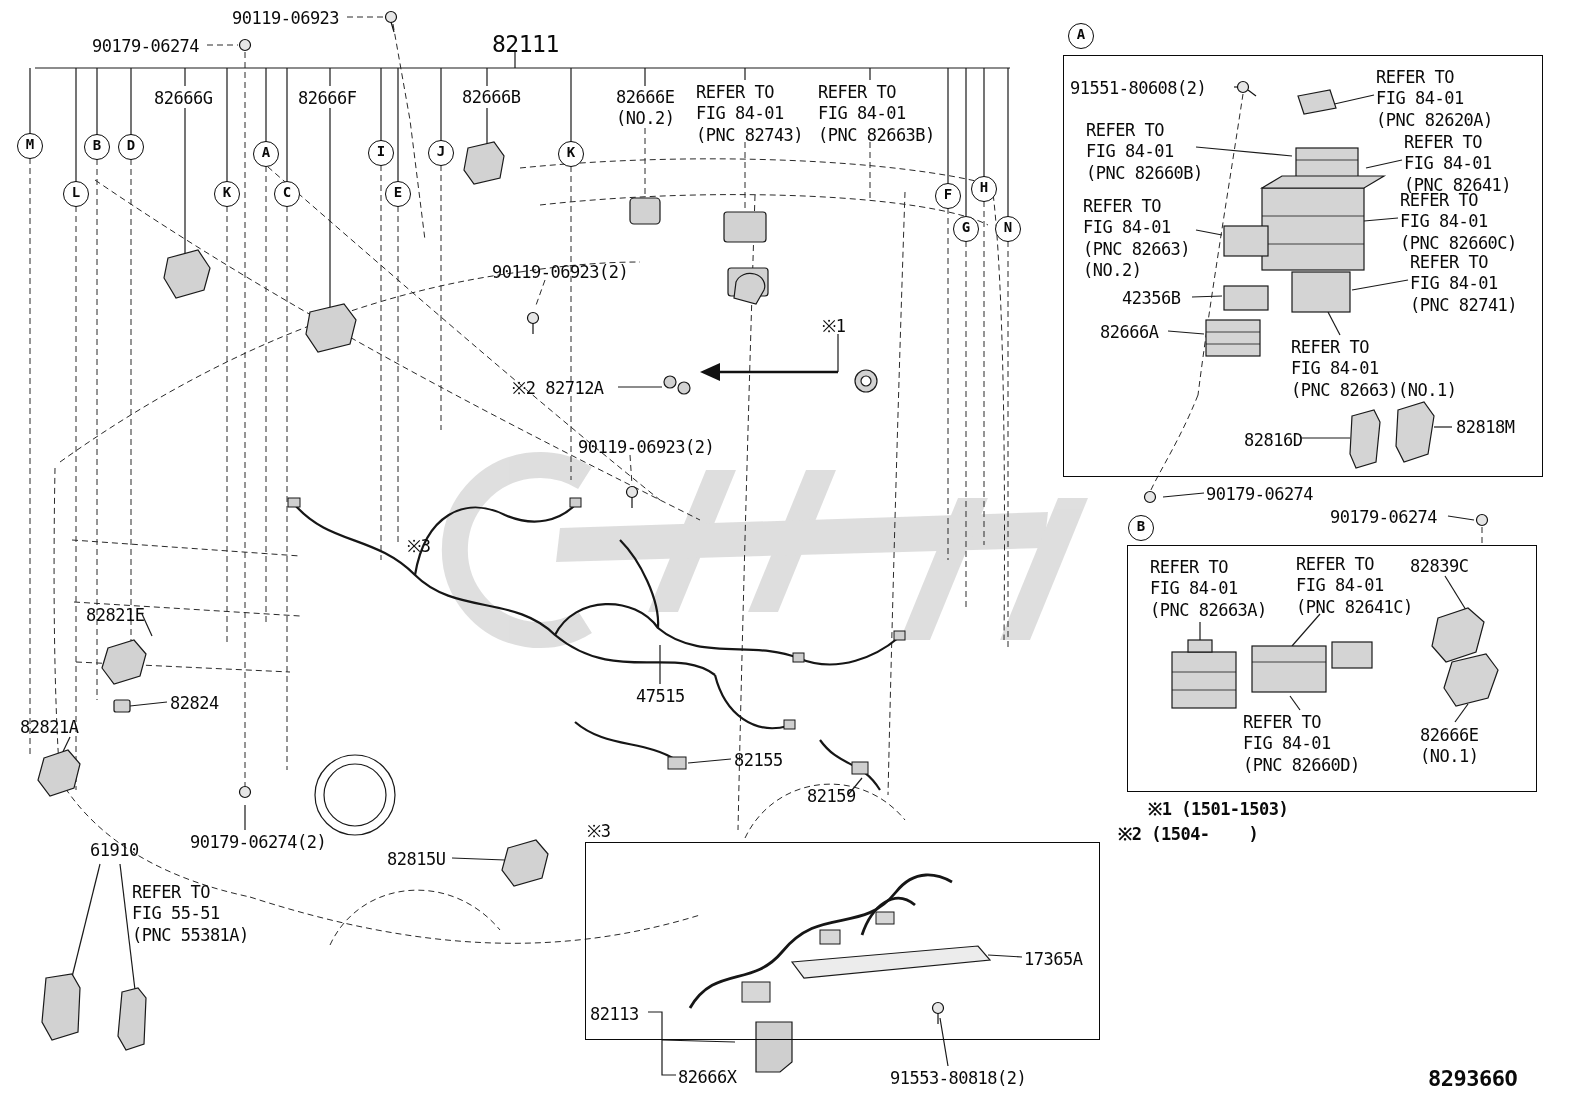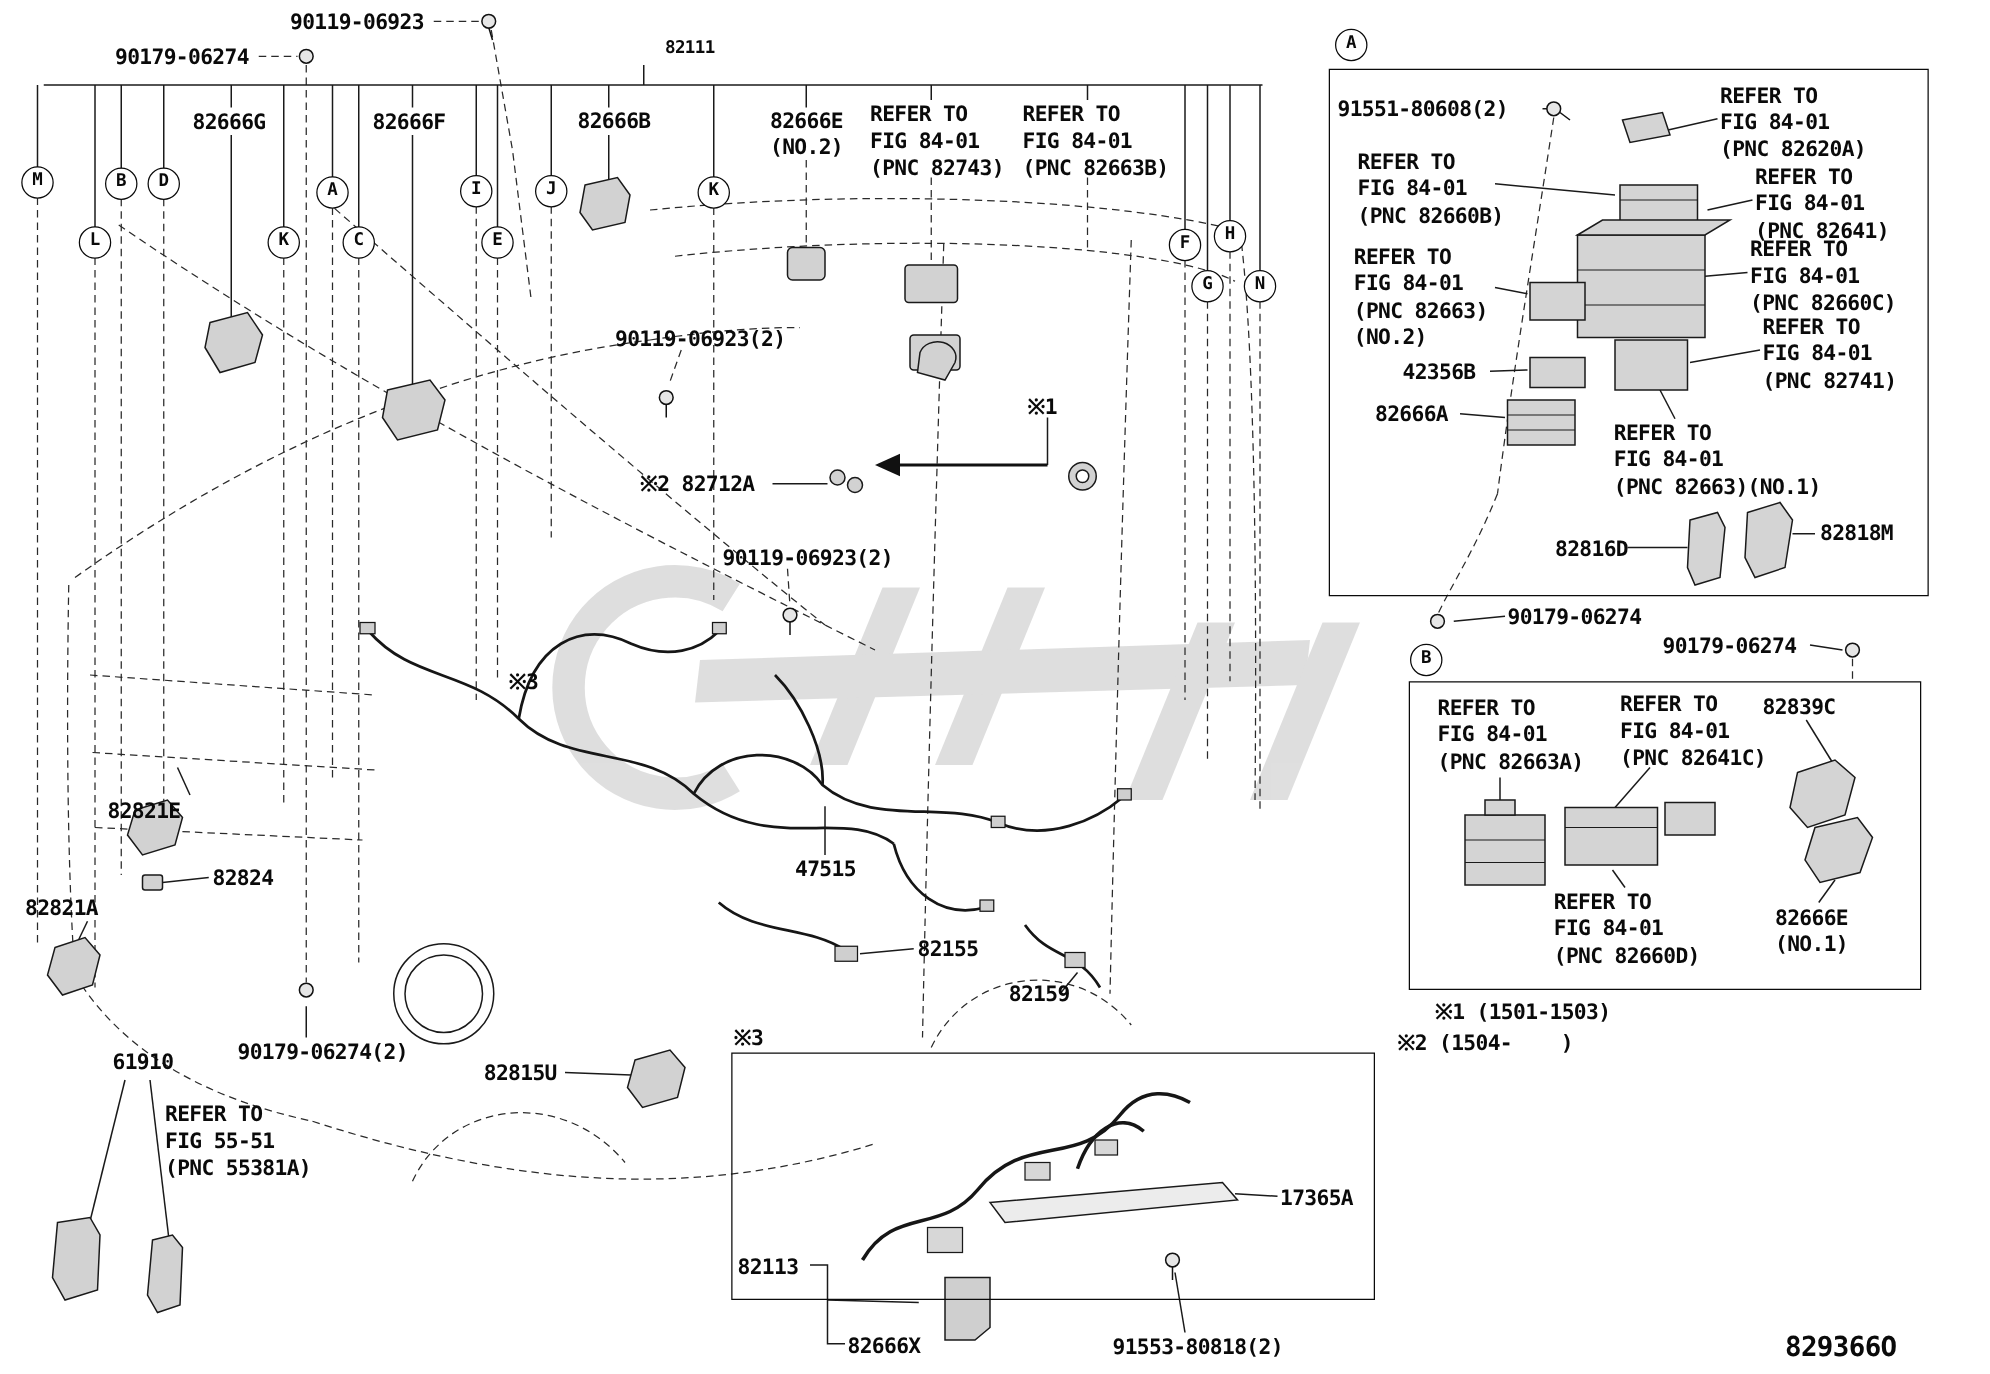--- a/index.html
+++ b/index.html
@@ -4,21 +4,21 @@
 <style>
   html,body{margin:0;padding:0;background:#ffffff;}
   #canvas{
     position:relative;width:1592px;height:1099px;background:#fff;
     font-family:"DejaVu Sans Mono","Liberation Mono",monospace;
     overflow:hidden;color:#0a0a0a;
   }
   #lineart{position:absolute;left:0;top:0;width:1592px;height:1099px;}
   .layer{position:absolute;left:0;top:0;width:100%;height:100%;pointer-events:none;}
   .plabel{
-    position:absolute;font-size:17px;font-weight:bold;letter-spacing:-0.5px;
+    position:absolute;font-size:17px;font-weight:normal;letter-spacing:-0.5px;
     line-height:1.25;white-space:pre;color:#0a0a0a;
   }
   .note{position:absolute;font-size:17px;font-weight:bold;letter-spacing:-0.5px;white-space:pre;}
   .callout{
     position:absolute;width:24px;height:24px;border:1.7px solid #0a0a0a;border-radius:50%;
     background:#fff;font-size:14px;font-weight:bold;line-height:21px;text-align:center;
     transform:translate(-50%,-50%);
   }
   .inset{position:absolute;border:1.5px solid #0a0a0a;background:transparent;}
   #diagram-number{position:absolute;left:1428px;top:1066px;font-size:22px;font-weight:bold;letter-spacing:-0.5px;}
@@ -264,38 +264,38 @@
     </g>
   </svg>
 
   <div class="inset" style="left:1063px;top:55px;width:478px;height:420px"></div>
   <div class="inset" style="left:1127px;top:545px;width:408px;height:245px"></div>
   <div class="inset" style="left:585px;top:842px;width:513px;height:196px"></div>
 
   <div class="layer" id="labels-layer">
       <div class="plabel" style="left: 232px; top: 8px;">90119-06923</div>
       <div class="plabel" style="left: 92px; top: 36px;">90179-06274</div>
-      <div class="plabel" style="left: 492px; top: 30px; font-size: 14px; margin-left: 40px;">82111</div>
+      <div class="plabel" style="left: 492px; top: 30px; font-size: 23px;">82111</div>
       <div class="plabel" style="left: 154px; top: 88px;">82666G</div>
       <div class="plabel" style="left: 298px; top: 88px;">82666F</div>
       <div class="plabel" style="left: 462px; top: 87px;">82666B</div>
       <div class="plabel" style="left: 616px; top: 87px;">82666E
 (NO.2)</div>
       <div class="plabel" style="left: 696px; top: 82px;">REFER TO
 FIG 84-01
 (PNC 82743)</div>
       <div class="plabel" style="left: 818px; top: 82px;">REFER TO
 FIG 84-01
 (PNC 82663B)</div>
       <div class="plabel" style="left: 492px; top: 262px;">90119-06923(2)</div>
       <div class="plabel" style="left: 822px; top: 316px;">※1</div>
       <div class="plabel" style="left: 512px; top: 378px;">※2 82712A</div>
       <div class="plabel" style="left: 578px; top: 437px;">90119-06923(2)</div>
       <div class="plabel" style="left: 407px; top: 536px;">※3</div>
-      <div class="plabel" style="left: 86px; top: 639px;">82821E</div>
+      <div class="plabel" style="left: 86px; top: 605px;">82821E</div>
       <div class="plabel" style="left: 170px; top: 693px;">82824</div>
       <div class="plabel" style="left: 20px; top: 717px;">82821A</div>
       <div class="plabel" style="left: 636px; top: 686px;">47515</div>
       <div class="plabel" style="left: 734px; top: 750px;">82155</div>
       <div class="plabel" style="left: 807px; top: 786px;">82159</div>
       <div class="plabel" style="left: 190px; top: 832px;">90179-06274(2)</div>
       <div class="plabel" style="left: 90px; top: 840px;">61910</div>
       <div class="plabel" style="left: 387px; top: 849px;">82815U</div>
       <div class="plabel" style="left: 132px; top: 882px;">REFER TO
 FIG 55-51

